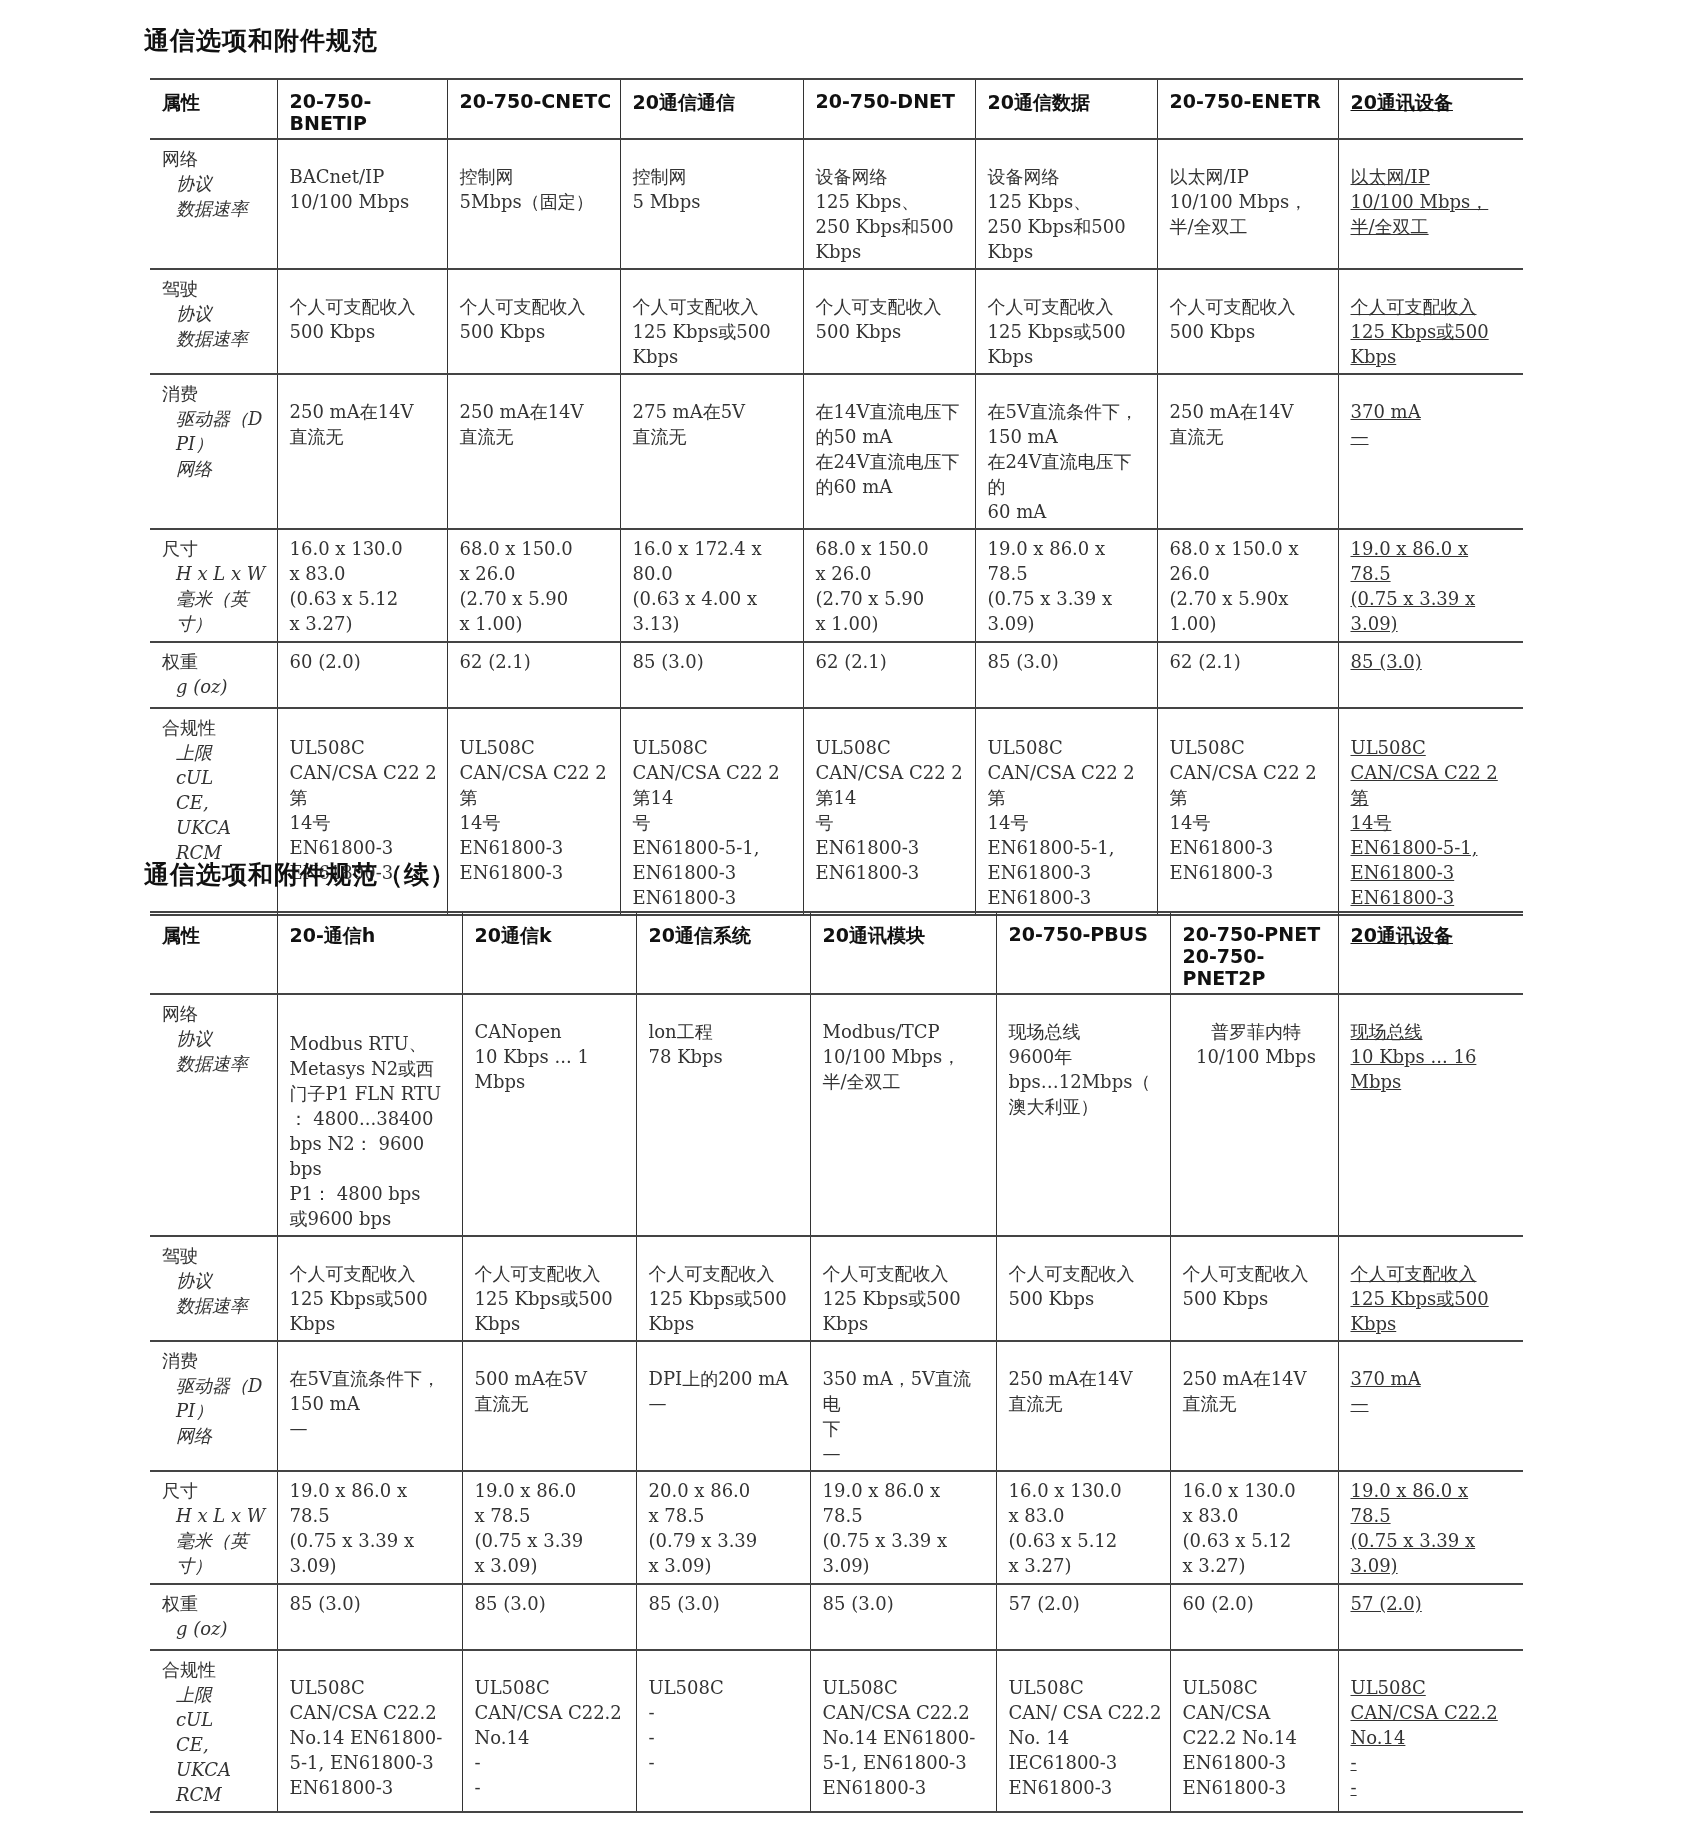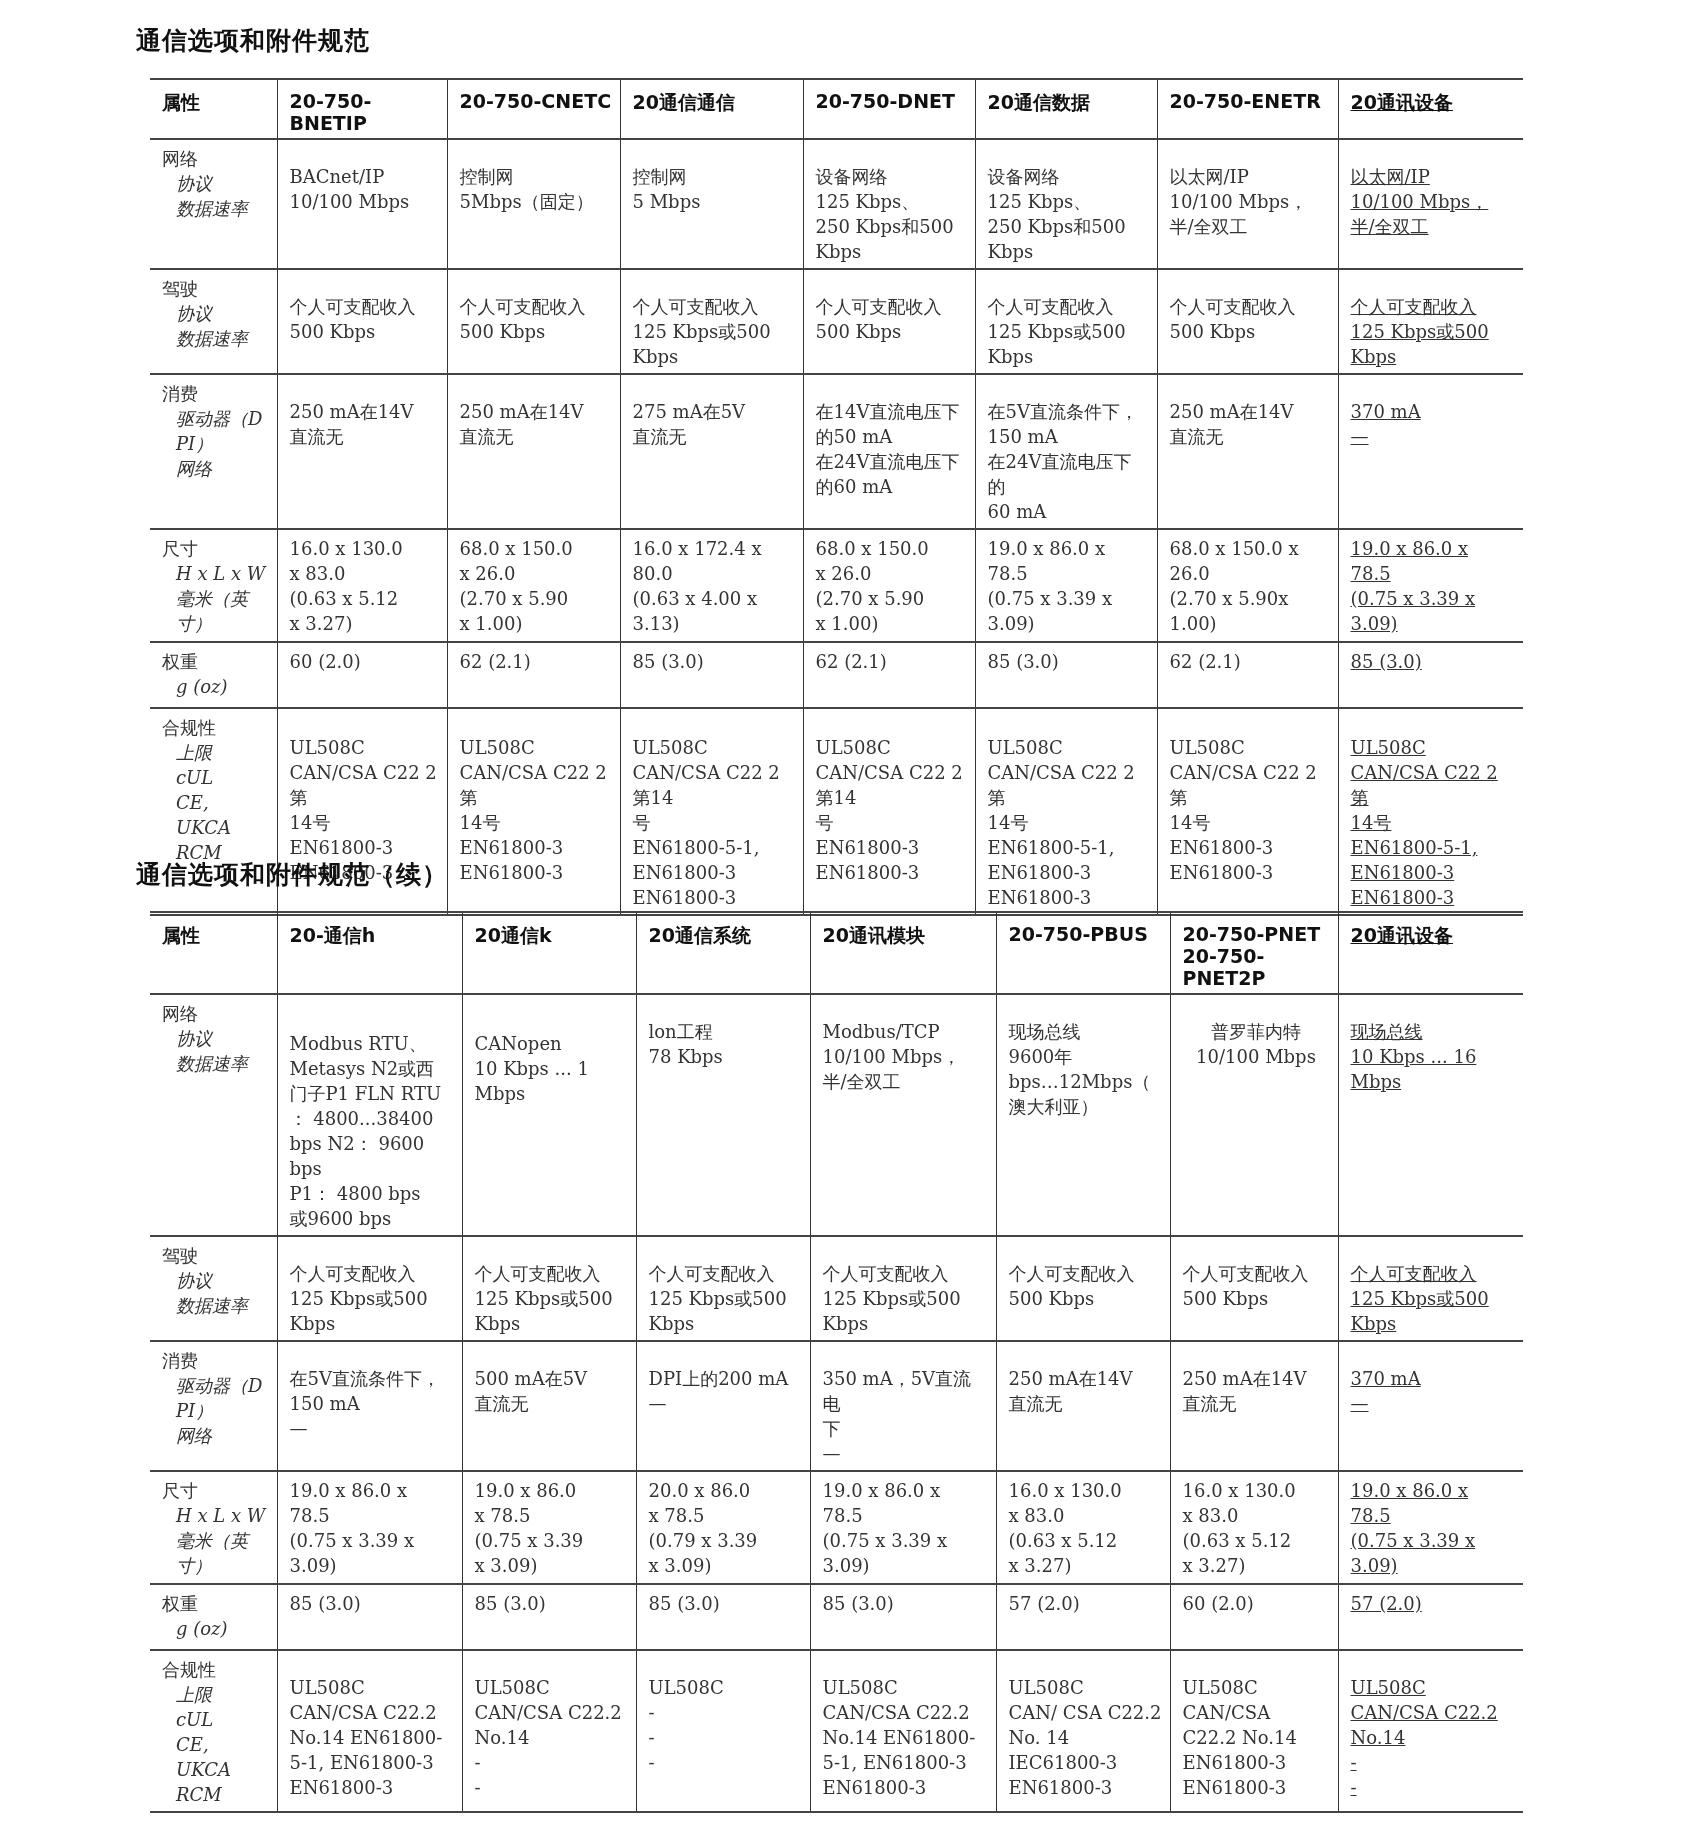--- a/index.html
+++ b/index.html
@@ -1,21 +1,21 @@
 <!DOCTYPE html>
 <html><head>
 <meta charset="utf-8">
 <style>
   html, body { margin: 0; padding: 0; background: #ffffff; }
   body {
     width: 1700px; height: 1846px; position: relative; overflow: hidden;
     font-family: "DejaVu Serif", "Liberation Serif", serif; color: #222;
   }
   .section-title {
-    position: absolute; left: 136px;
+    position: absolute; left: 144px;
     font-family: "DejaVu Sans", "Liberation Sans", sans-serif;
     font-weight: bold; font-size: 25px; color: #111; letter-spacing: 1px;
   }
   table.spec {
     position: absolute; left: 150px; border-collapse: collapse; table-layout: fixed;
     width: 1373px;
   }
   table.spec th, table.spec td {
     border-left: 1.5px solid #333; border-right: 1.5px solid #333;
     border-top: 2px solid #444; border-bottom: 2px solid #444;
@@ -362,21 +362,21 @@
         <td style="padding-top: 36px;">
           <span class="line">Modbus RTU、</span>
           <span class="line">Metasys N2或西</span>
           <span class="line">门子P1 FLN RTU</span>
           <span class="line">： 4800...38400</span>
           <span class="line">bps N2： 9600</span>
           <span class="line">bps</span>
           <span class="line">P1： 4800 bps</span>
           <span class="line">或9600 bps</span>
         </td>
-        <td style="padding-top: 36px;">
+        <td style="padding-top: 24px;">
           <span class="line">CANopen</span>
           <span class="line">10 Kbps ... 1</span>
           <span class="line">Mbps</span>
         </td>
         <td style="padding-top: 24px;">
           <span class="line">lon工程</span>
           <span class="line">78 Kbps</span>
         </td>
         <td style="padding-top: 24px;">
           <span class="line">Modbus/TCP</span>

